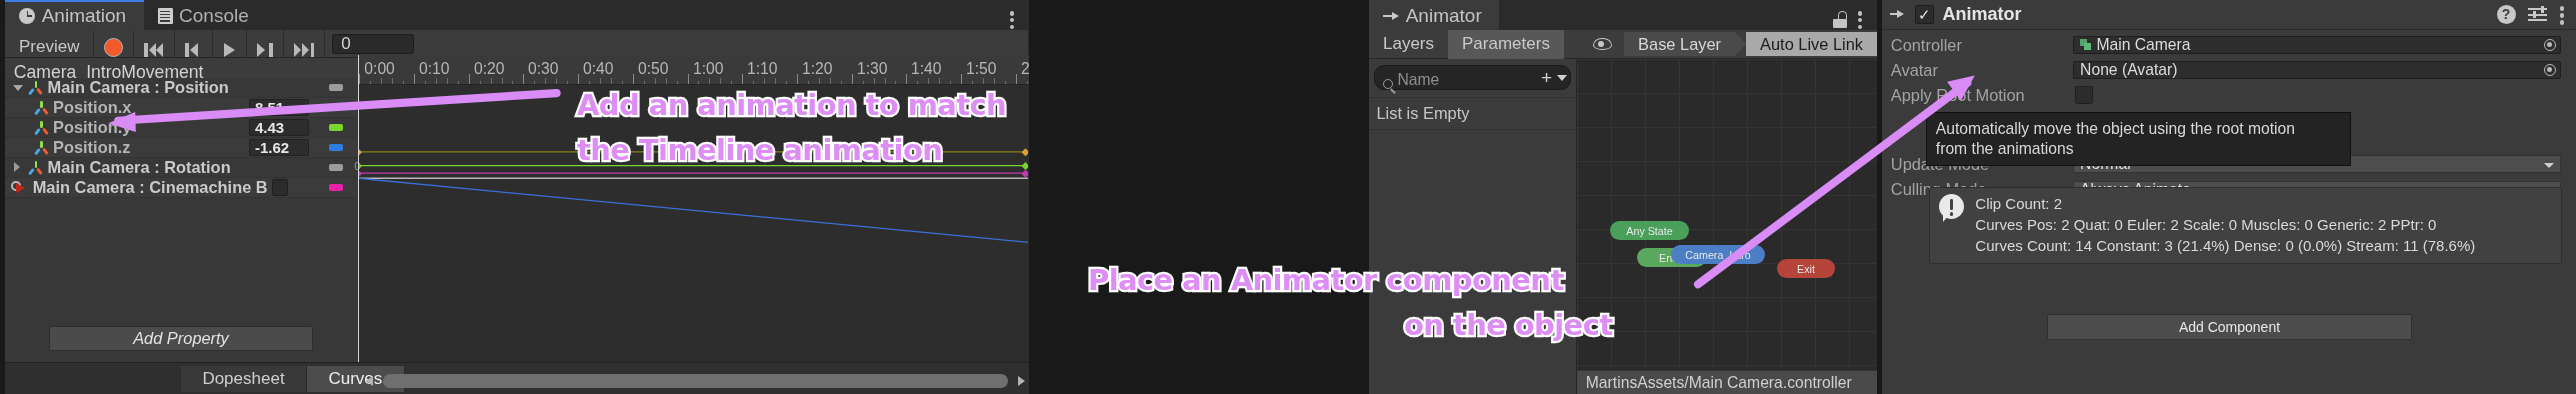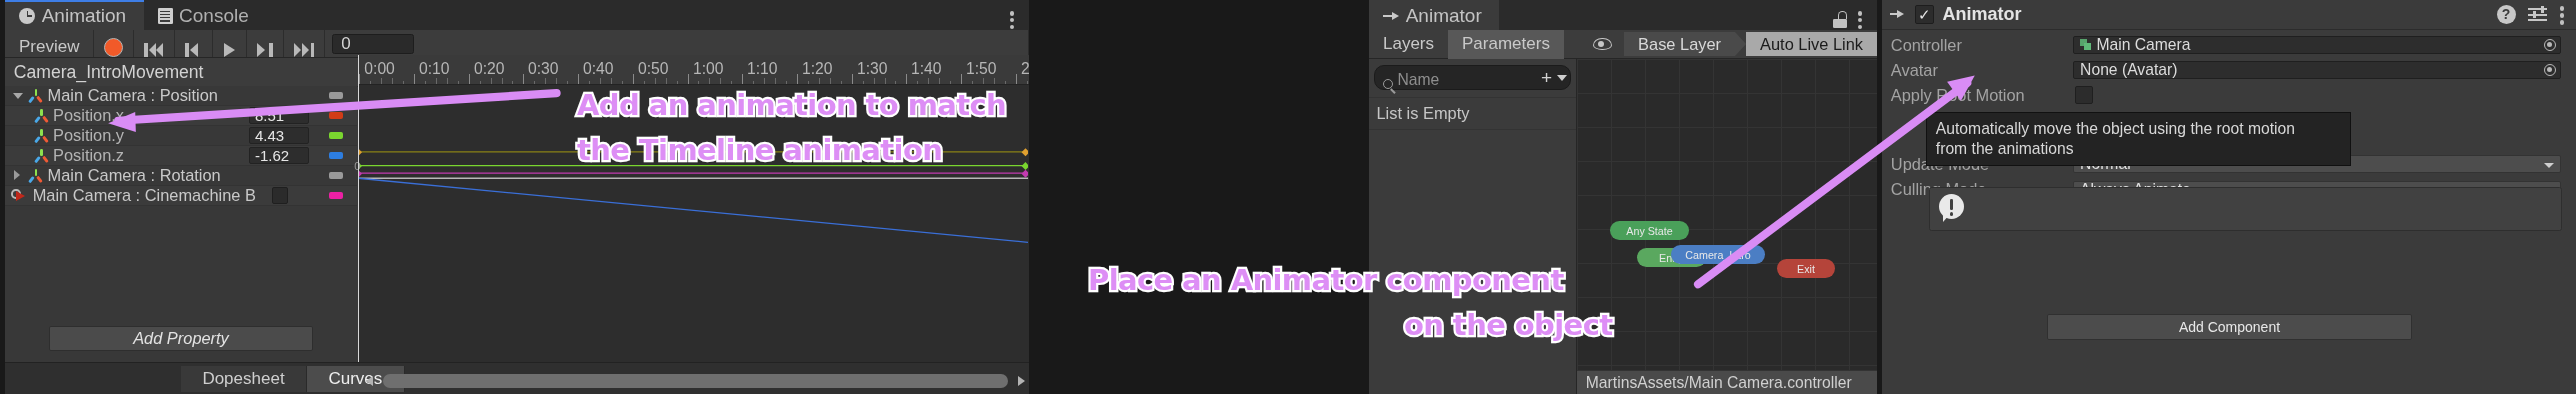--- a/index.html
+++ b/index.html
@@ -53,21 +53,21 @@
   #anim-name-row {
     height: 29px; background: #3c3c3c; display: flex; align-items: center;
     border-bottom: 0.6px solid #2b2b2b; position: relative;
   }
   #anim-name { color: #d2d2d2; font-size: 17.6px; padding-left: 8.8px; }
   .name-tools { position: absolute; right: 14px; display: flex; align-items: center; gap: 0; }
   .name-tool { width: 36px; height: 29px; display:flex; align-items:center; justify-content:center;
                border-left: 0.6px solid #2c2c2c; color:#cfcfcf; font-size: 15px; }
 
   
-  #prop-list { position: absolute; left: 0; top: 86px; width: 352px; bottom: 33px; background: #383838; }
+  #prop-list { position: absolute; left: 0; top: 78px; width: 352px; bottom: 33px; background: #383838; font-weight: bold; }
   .prow {
     height: 20px; display: flex; align-items: center; gap: 5px;
     border-bottom: 0.6px solid #333; position: relative; padding-left: 6.3px;
   }
   .prow.alt { background: #3b3b3b; }
   .prow.child { padding-left: 28px; }
   .foldout { width: 11.3px; height: 11.3px; position: relative; flex: 0 0 11.3px; }
   .foldout.open::after {
     content:""; position:absolute; left:1.3px; top:3.1px;
     border-left: 5.7px solid transparent; border-right: 5.7px solid transparent; border-top: 6.3px solid #a8a8a8;
@@ -606,20 +606,25 @@
     <div id="add-comp" style="left:165px;top:314px;">Add Component</div>
   </div>
 
   <div id="infobox">
     <span class="warn-ico">
       <i class="bub"></i>
         <i class="tail"></i>
         <i class="bang"></i>
         <i class="dot"></i>
     </span>
+    <span style="display:flex;flex-direction:column;gap:1.3px;">
+      <span class="infoline">Clip Count: 2</span>
+      <span class="infoline">Curves Pos: 2 Quat: 0 Euler: 2 Scale: 0 Muscles: 0 Generic: 2 PPtr: 0</span>
+      <span class="infoline">Curves Count: 14 Constant: 3 (21.4%) Dense: 0 (0.0%) Stream: 11 (78.6%)</span>
+    </span>
   </div>
 
   <div id="tooltip">
     <div>Automatically move the object using the root motion</div>
     <div>from the animations</div>
   </div>
 
   <svg class="arrows" viewBox="0 0 4096 628" width="2576" height="395">
     <path d="M 885,148 L 188,192" stroke="#d98cf5" stroke-width="13" stroke-linecap="round" fill="none"></path>
     <path d="M 215,178 L 172,196 L 216,210 Z" fill="#d98cf5"></path>

